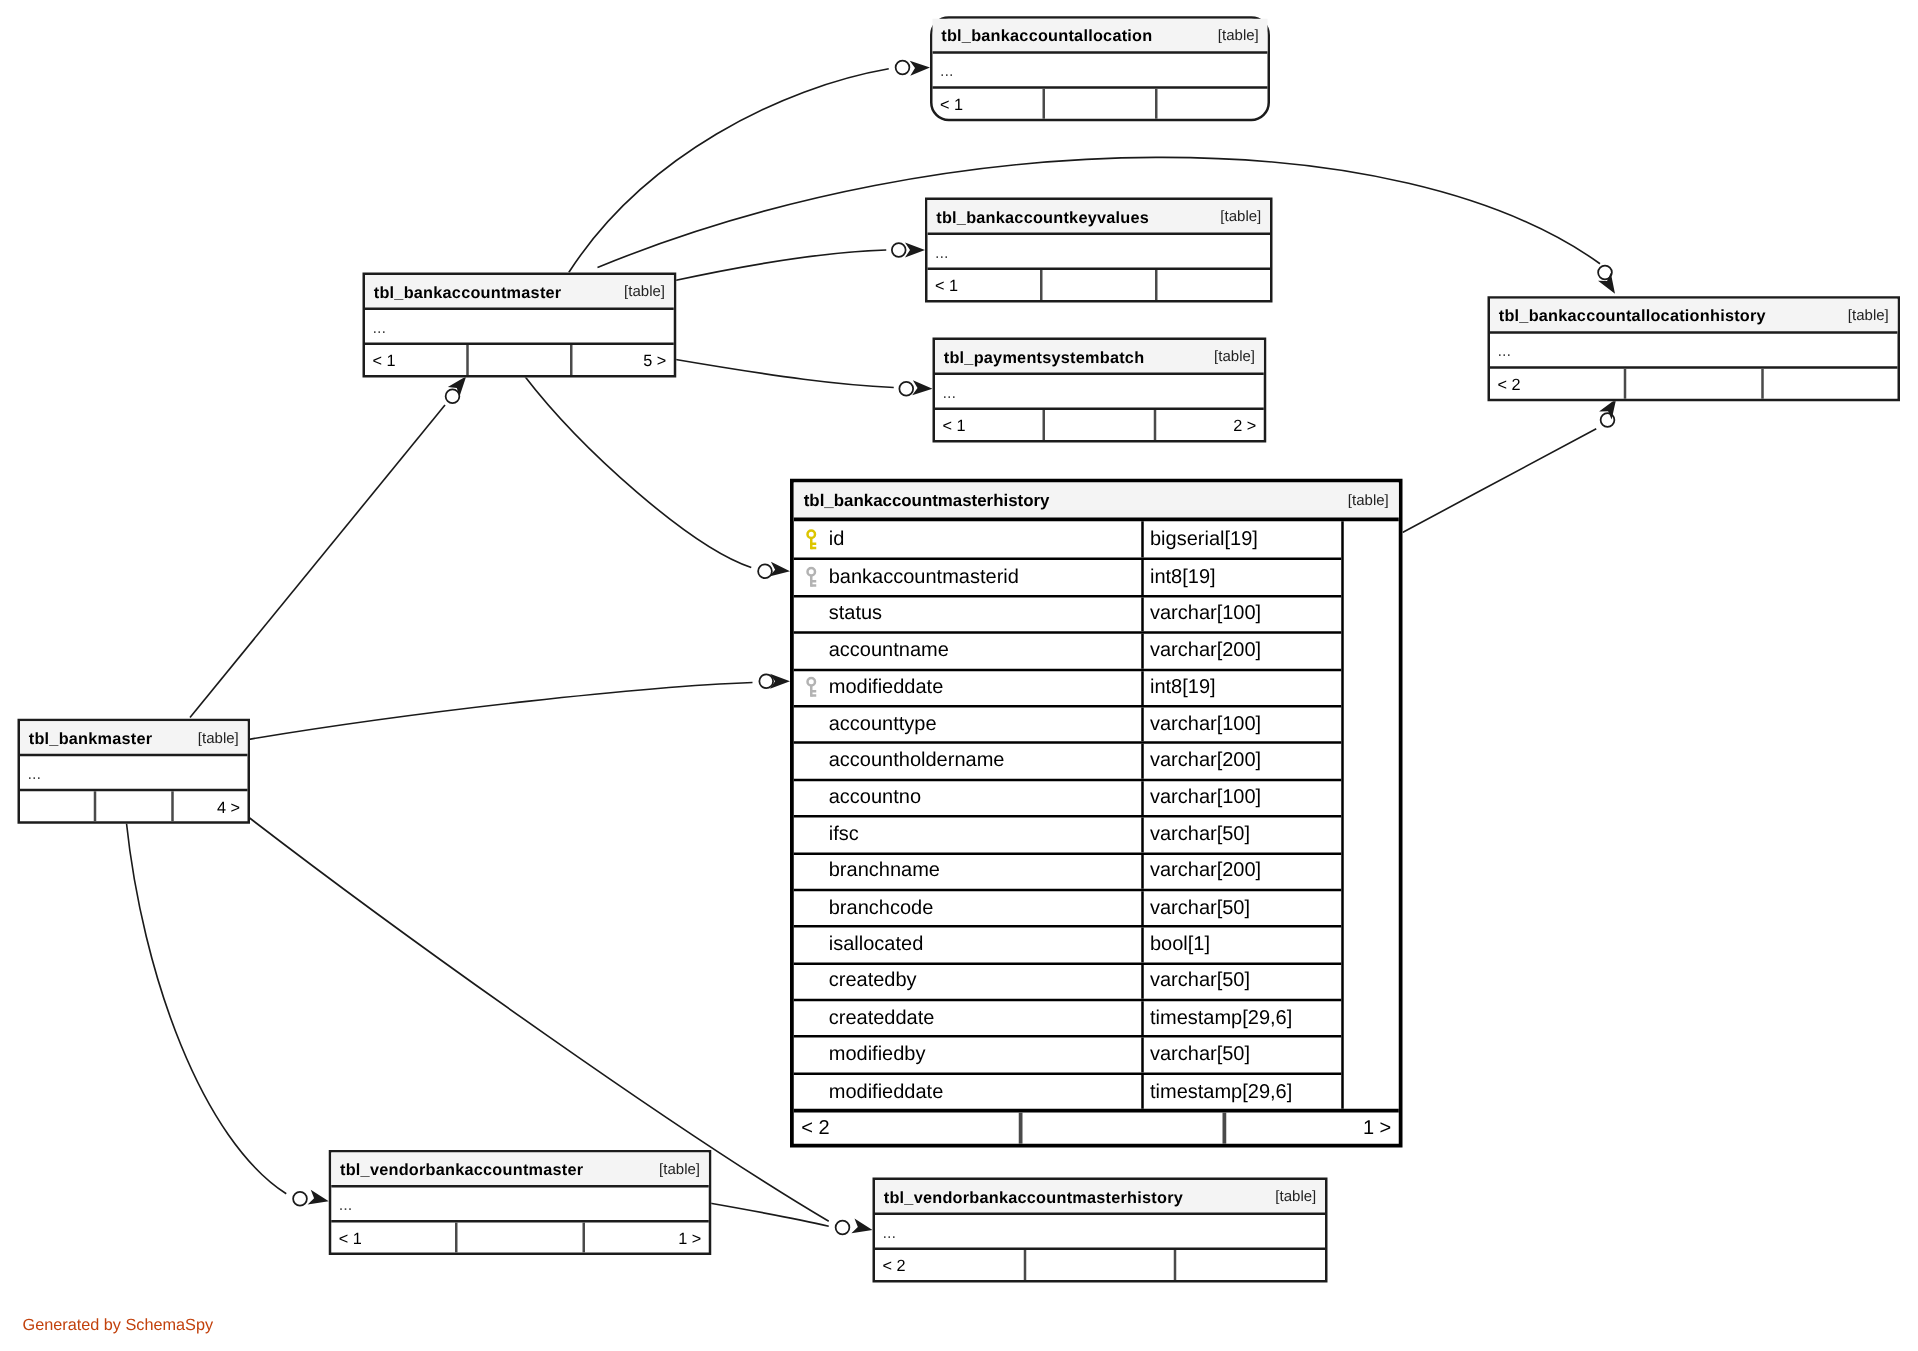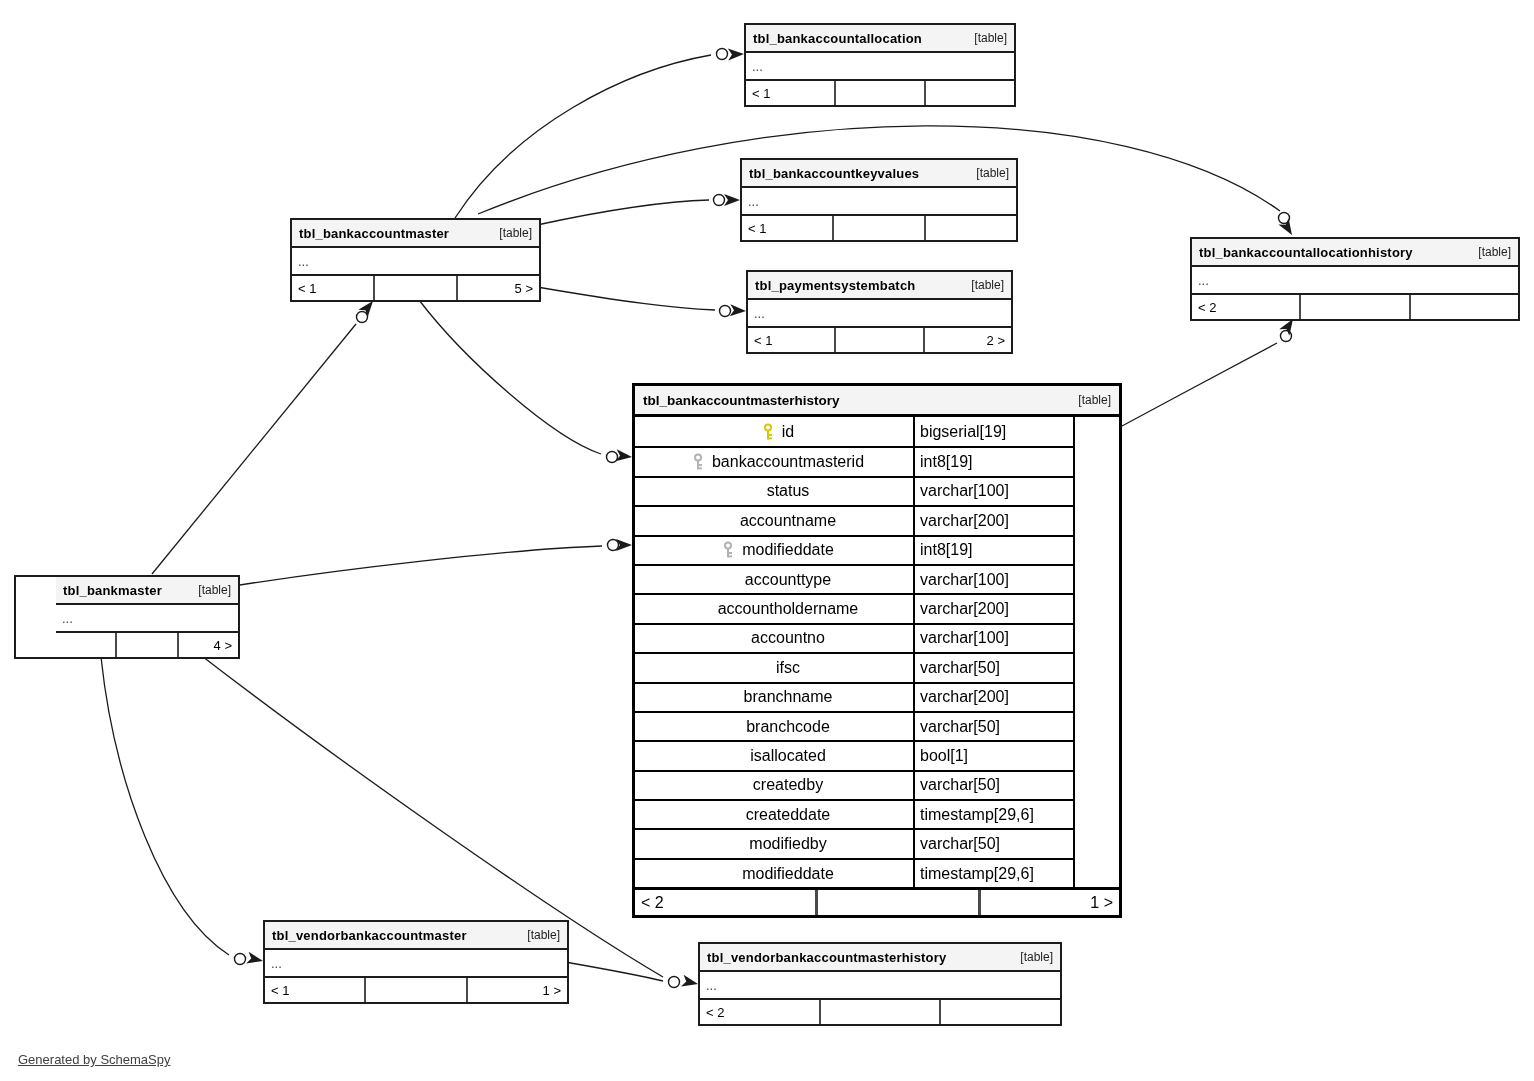--- a/index.html
+++ b/index.html
@@ -29,33 +29,33 @@
               border:3px solid #000;box-sizing:border-box;}
   .mt-head{display:flex;justify-content:space-between;align-items:center;height:28px;
            background:var(--head-bg,#f4f4f4);border-bottom:3px solid #000;padding:0 8px;gap:40px;}
   .mt-name{font-weight:bold;font-size:13.5px;cursor:pointer;}
   .mt-tag{font-size:12px;color:#222;}
   .mt-body{display:flex;align-items:stretch;}
   .mt-rows{width:438px;}
   .mt-strip{flex:1;border-left:2px solid #000;}
   .mt-row{display:flex;height:29.4px;box-sizing:border-box;}
   .mt-row + .mt-row{border-top:2px solid #000;}
-  .name-cell{flex:0 0 278px;display:flex;align-items:center;gap:7px;padding-left:8px;box-sizing:border-box;justify-content:center;}
+  .name-cell{flex:0 0 278px;display:flex;align-items:center;gap:7px;padding-left:8px;box-sizing:border-box;}
   .type-cell{flex:1;border-left:2px solid #000;display:flex;align-items:center;padding-left:5px;text-align:right;}
   .key-wrap{width:13px;height:18px;display:inline-flex;}
   .key-pk .key-wrap{color:var(--pk,#dcc500);}
   .key-fk .key-wrap{color:var(--fk,#b3b3b3);}
   .key-none .key-wrap{visibility:hidden;}
   .mt-foot{display:flex;height:25px;border-top:3px solid #000;}
   .mt-foot .fc + .fc{border-left:3px solid #4a4a4a;}
   .mt-foot .fc:nth-child(1){flex:0 0 168px;}
   .mt-foot .fc:nth-child(2){flex:0 0 148px;}
   .mt-foot .fc:nth-child(3){flex:1;}
 
-  #credit{position:absolute;left:18px;top:1052px;font-size:13px;color:#404040;text-decoration:underline;}
+  #credit{position:absolute;left:18px;top:1052px;font-size:13px;color:#c2410c;}
 </style>
 </head>
 <body>
 
 <div id="canvas" style="--head-bg: #f4f4f4; --line: #1a1a1a; --pk: #dcc500; --fk: #b3b3b3;">
 
   <svg id="edges" width="1534" height="1081">
     <g>
       <path class="edge-path" d="M455,218 C515,125 625,70 711,55"></path>
       <circle class="edge-dot" cx="722" cy="54" r="5.5"></circle>
@@ -104,21 +104,21 @@
     <g>
       <path class="edge-path" d="M565,962 C605,969 638,975 663,981"></path>
     </g>
     <g>
       <path class="edge-path" d="M1122,426 C1172,399 1242,362 1277,343"></path>
       <circle class="edge-dot" cx="1286" cy="336" r="5.5"></circle>
       <polygon class="edge-arrow" points="0,0 -16,6 -12,0 -16,-6" transform="translate(1293,319) rotate(-57)"></polygon>
     </g>
   </svg>
 
-  <div class="tbl" style="left:744px;top:23px;width:268px;">
+  <div class="tbl" style="left:744px;top:13px;width:268px;border-radius:15px;">
     <div class="tbl-head">
       <span class="tbl-name">tbl_bankaccountallocation</span>
       <span class="tbl-tag">[table]</span>
     </div>
     <div class="tbl-ellipsis">...</div>
     <div class="tbl-foot">
       <span class="fc">&lt; 1</span>
       <span class="fc"></span>
       <span class="fc right"></span>
     </div>
@@ -169,21 +169,21 @@
       <span class="tbl-tag">[table]</span>
     </div>
     <div class="tbl-ellipsis">...</div>
     <div class="tbl-foot">
       <span class="fc">&lt; 2</span>
       <span class="fc"></span>
       <span class="fc right"></span>
     </div>
   </div>
 
-  <div class="tbl" style="left:14px;top:575px;width:182px;padding-left:40px;">
+  <div class="tbl" style="left:14px;top:575px;width:182px;">
     <div class="tbl-head">
       <span class="tbl-name">tbl_bankmaster</span>
       <span class="tbl-tag">[table]</span>
     </div>
     <div class="tbl-ellipsis">...</div>
     <div class="tbl-foot">
       <span class="fc"></span>
       <span class="fc"></span>
       <span class="fc right">4 &gt;</span>
     </div>

